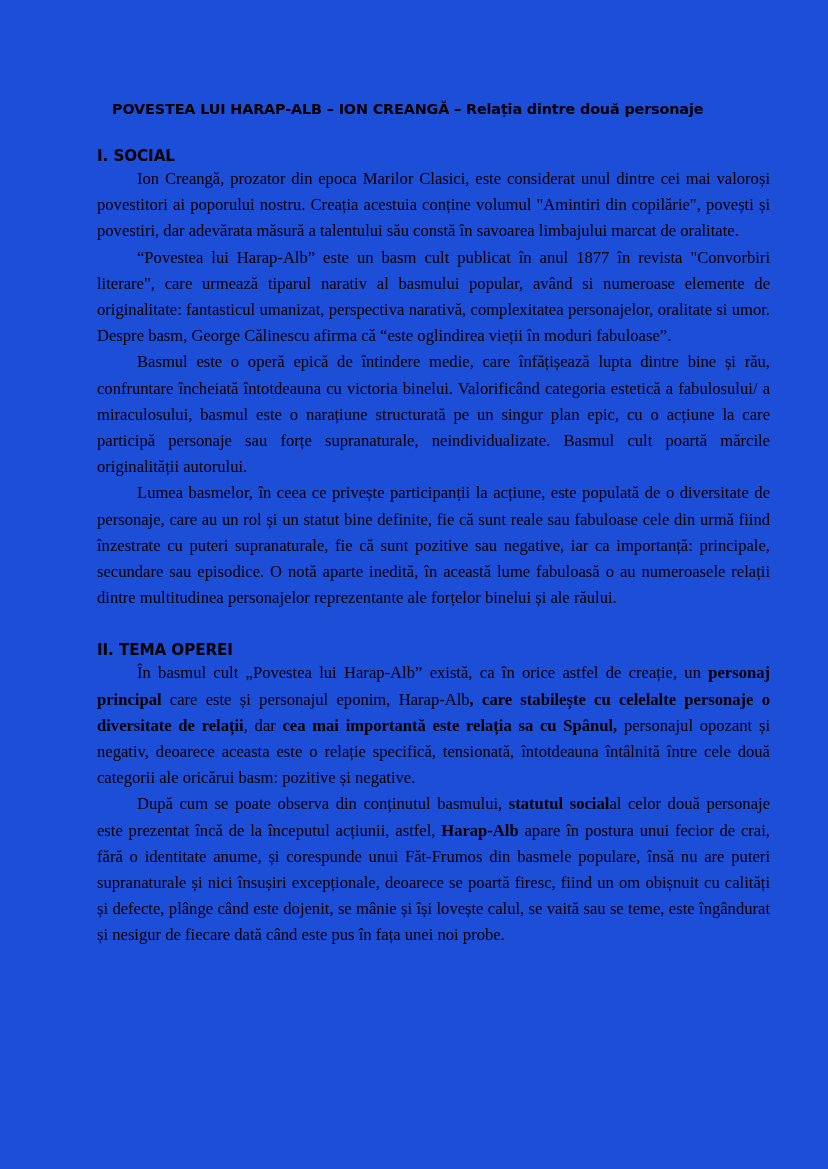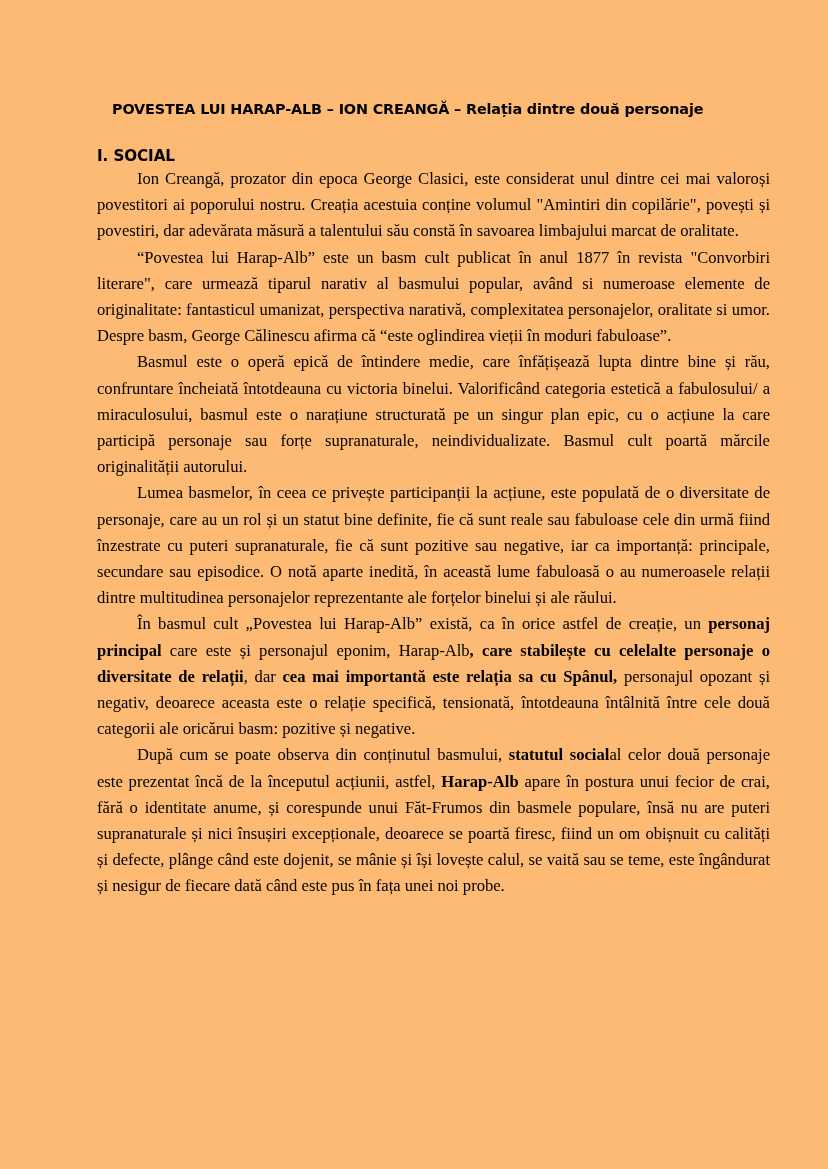--- a/index.html
+++ b/index.html
@@ -15,21 +15,21 @@
     font-family: "Liberation Serif", "DejaVu Serif", serif;
     color: #000000;
     -webkit-font-smoothing: antialiased;
   }
   .page {
     position: absolute;
     left: 0;
     top: 0;
     width: 828px;
     height: 1169px;
-    background: #fdba74;
+    background: #1d4ed8;
     overflow: hidden;
   }
   .content {
     position: absolute;
     left: 97px;
     top: 100px;
     width: 673px;
   }
 
   
@@ -72,28 +72,29 @@
 </head>
 <body>
 
 <div class="page">
   <div class="content">
 
     <h1 class="doc-title">POVESTEA LUI HARAP-ALB – ION CREANGĂ – Relația dintre două personaje</h1>
 
     <h2 class="section-heading h-ctx">I. SOCIAL</h2>
 
-    <p class="body p-first">Ion Creangă, prozator din epoca George Clasici, este considerat unul dintre cei mai valoroși povestitori ai poporului nostru. Creația acestuia conține volumul "Amintiri din copilărie", povești și povestiri, dar adevărata măsură a talentului său constă în savoarea limbajului marcat de oralitate.</p>
+    <p class="body p-first">Ion Creangă, prozator din epoca Marilor Clasici, este considerat unul dintre cei mai valoroși povestitori ai poporului nostru. Creația acestuia conține volumul "Amintiri din copilărie", povești și povestiri, dar adevărata măsură a talentului său constă în savoarea limbajului marcat de oralitate.</p>
 
     <p class="body p-next">“Povestea lui Harap-Alb” este un basm cult publicat în anul 1877 în revista "Convorbiri literare", care urmează tiparul narativ al basmului popular, având si numeroase elemente de originalitate: fantasticul umanizat, perspectiva narativă, complexitatea personajelor, oralitate si umor. Despre basm, George Călinescu afirma că “este oglindirea vieții în moduri fabuloase”.</p>
 
     <p class="body p-next">Basmul este o operă epică de întindere medie, care înfățișează lupta dintre bine și rău, confruntare încheiată întotdeauna cu victoria binelui. Valorificând categoria estetică a  fabulosului/ a miraculosului, basmul este o narațiune structurată pe un singur plan epic, cu o acțiune la care participă personaje sau forțe supranaturale, neindividualizate. Basmul cult poartă mărcile originalității autorului.</p>
 
     <p class="body p-next">Lumea basmelor, în ceea ce privește participanții la acțiune, este populată de o diversitate de personaje, care au un rol și un statut bine definite, fie că sunt reale sau fabuloase cele din urmă fiind înzestrate cu puteri supranaturale, fie că sunt pozitive sau negative, iar ca importanță: principale, secundare sau episodice. O notă aparte inedită, în această lume fabuloasă o au numeroasele relații dintre multitudinea personajelor reprezentante ale forțelor binelui și ale răului.</p>
 
+    <h2 class="section-heading h-tema">II. TEMA OPEREI</h2>
 
 
 
     <p class="body p-stat"><span>În basmul cult „Povestea lui Harap-Alb” există, ca în orice astfel de creație, un </span><b>personaj principal</b><span> care este și personajul eponim, Harap-Alb</span><b>, care stabilește cu celelalte personaje o diversitate de relații</b><span>, dar </span><b>cea mai importantă este relația sa cu Spânul,</b><span> personajul opozant și negativ, deoarece aceasta este o relație specifică, tensionată, întotdeauna întâlnită între cele două categorii ale oricărui basm: pozitive și negative.</span></p>
 
     <p class="body p-stat"><span>După cum se poate observa din conținutul basmului, </span><b>statutul social</b><span>al celor două personaje este prezentat încă de la începutul acțiunii, astfel, </span><b>Harap-Alb</b><span> apare în postura unui fecior de crai, fără o identitate anume, și corespunde unui Făt-Frumos din basmele populare, însă nu are puteri supranaturale și nici însușiri excepționale, deoarece se poartă firesc, fiind un om obișnuit cu calități și defecte, plânge când este dojenit, se mânie și își lovește calul, se vaită sau se teme, este îngândurat și nesigur de fiecare dată când este pus în fața unei noi probe.</span></p>
 
   </div>
 </div>
 

